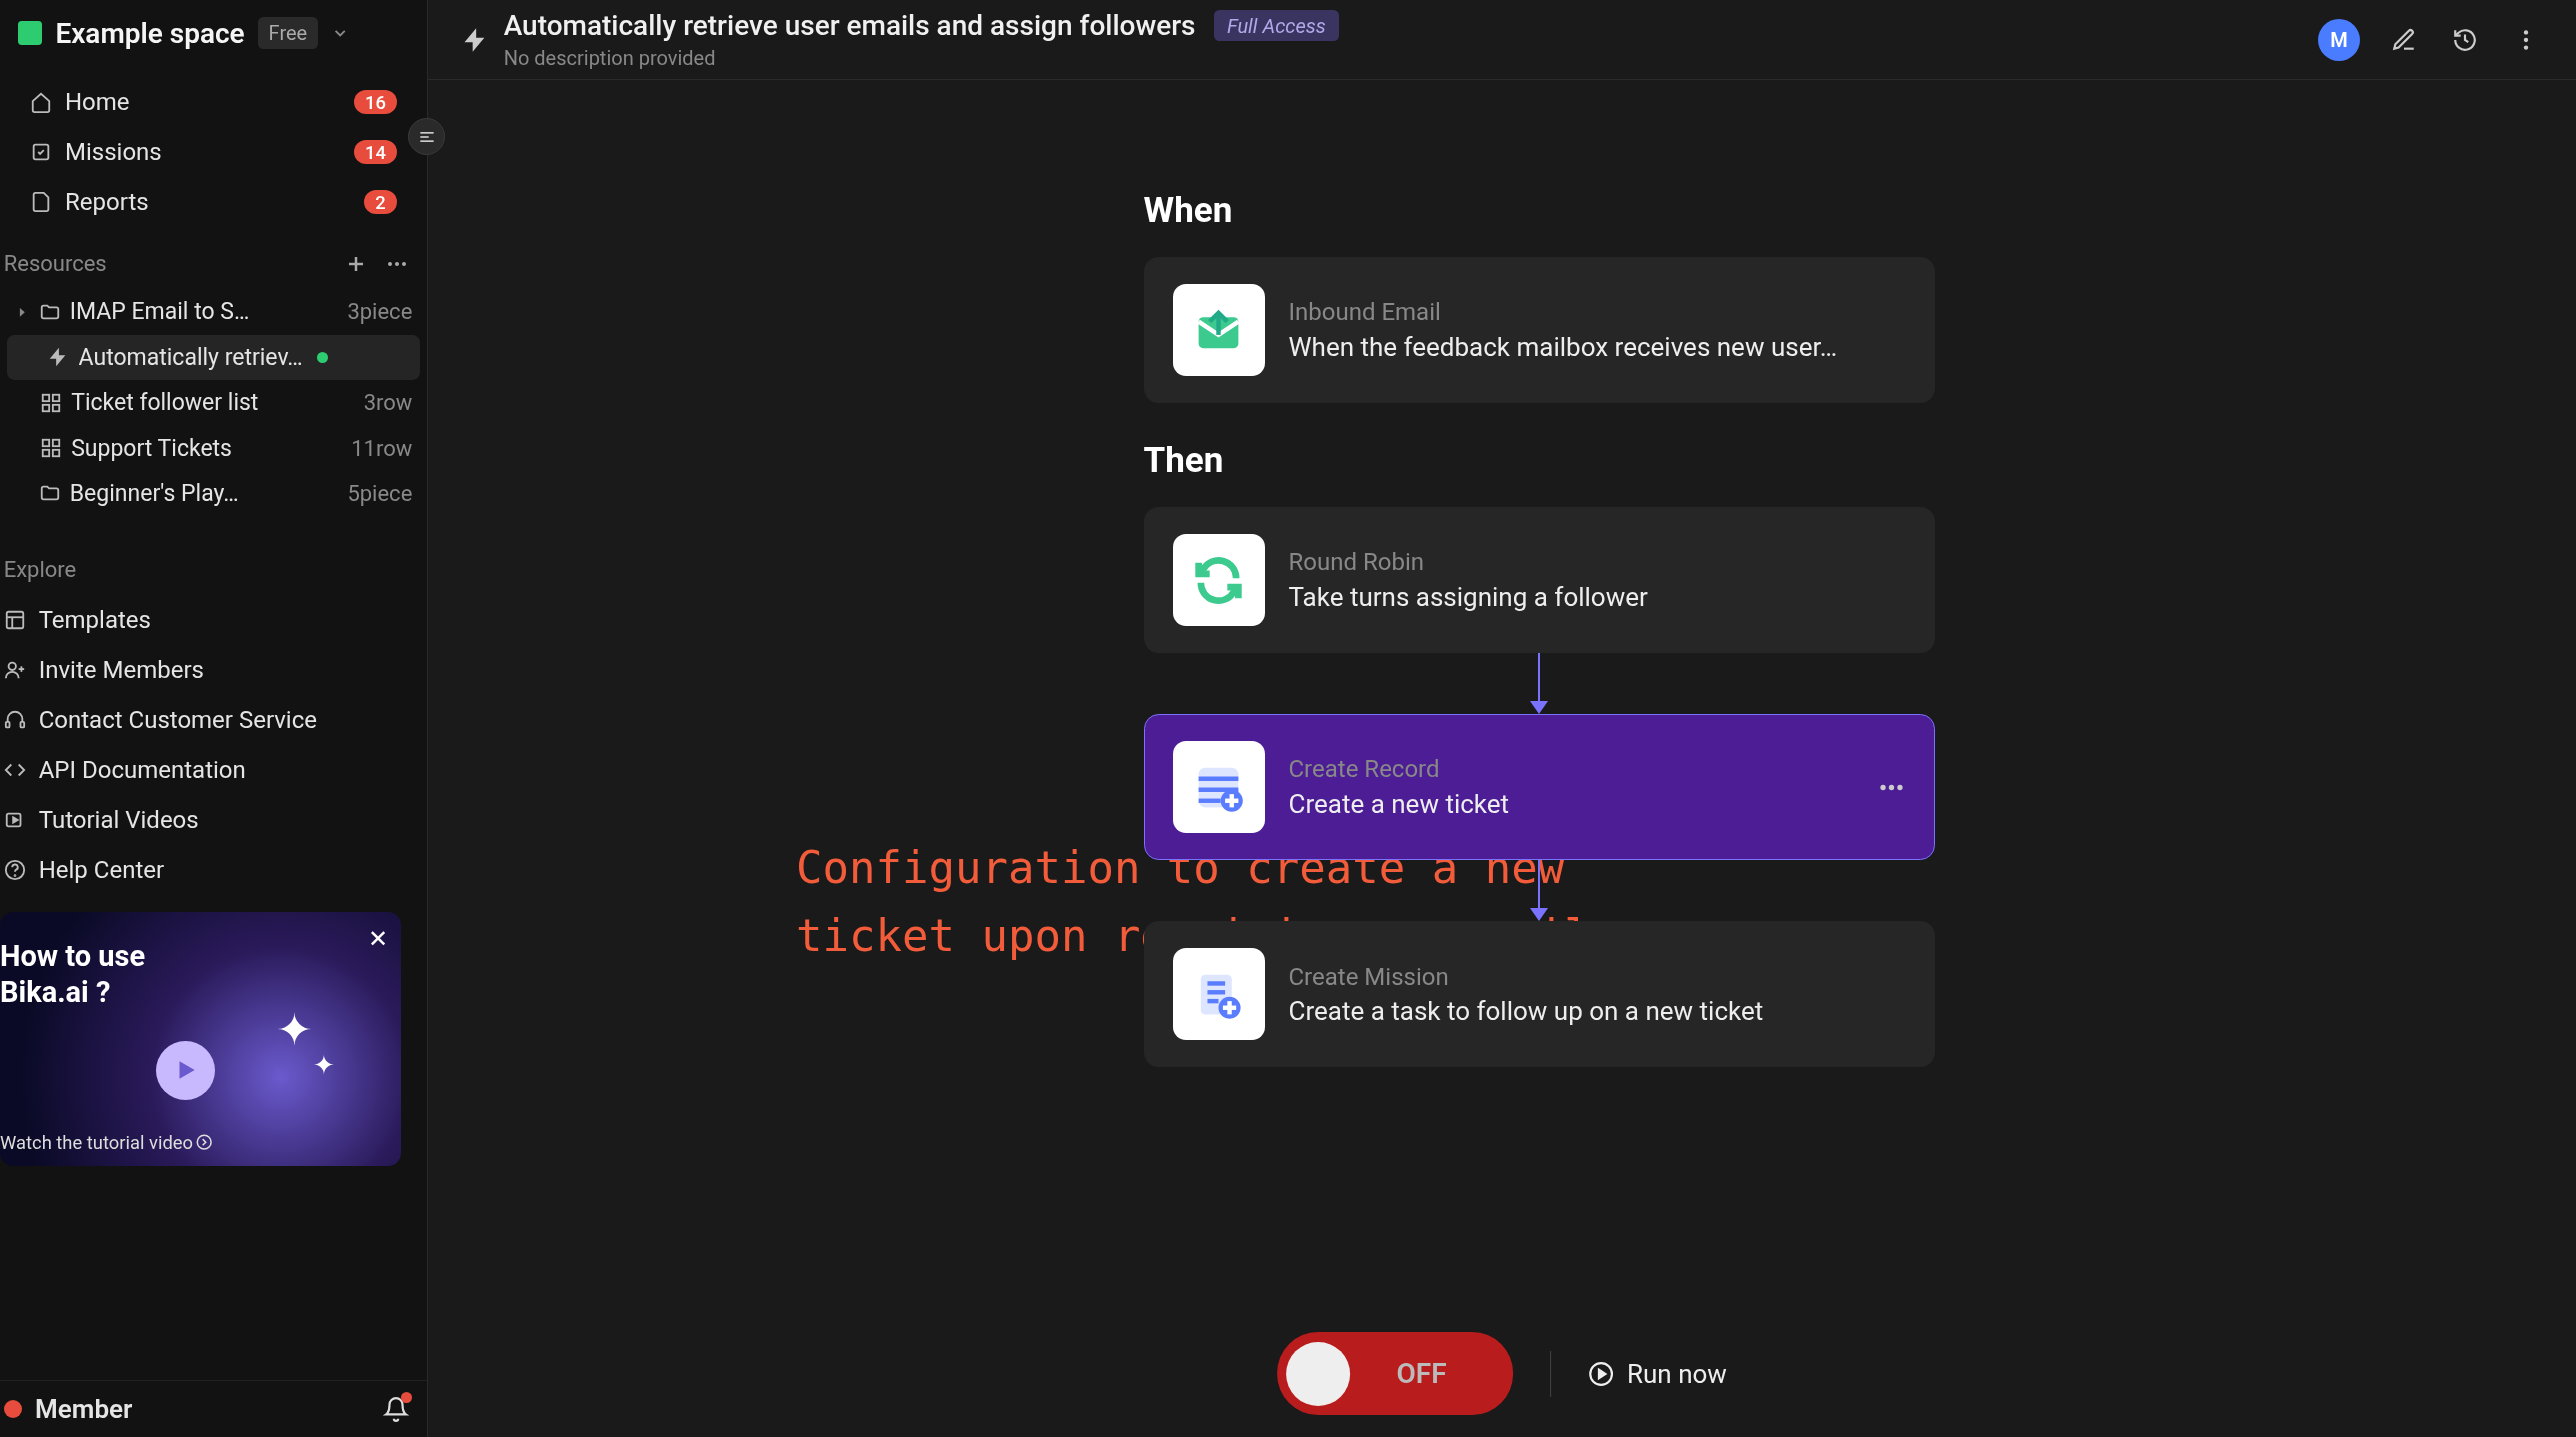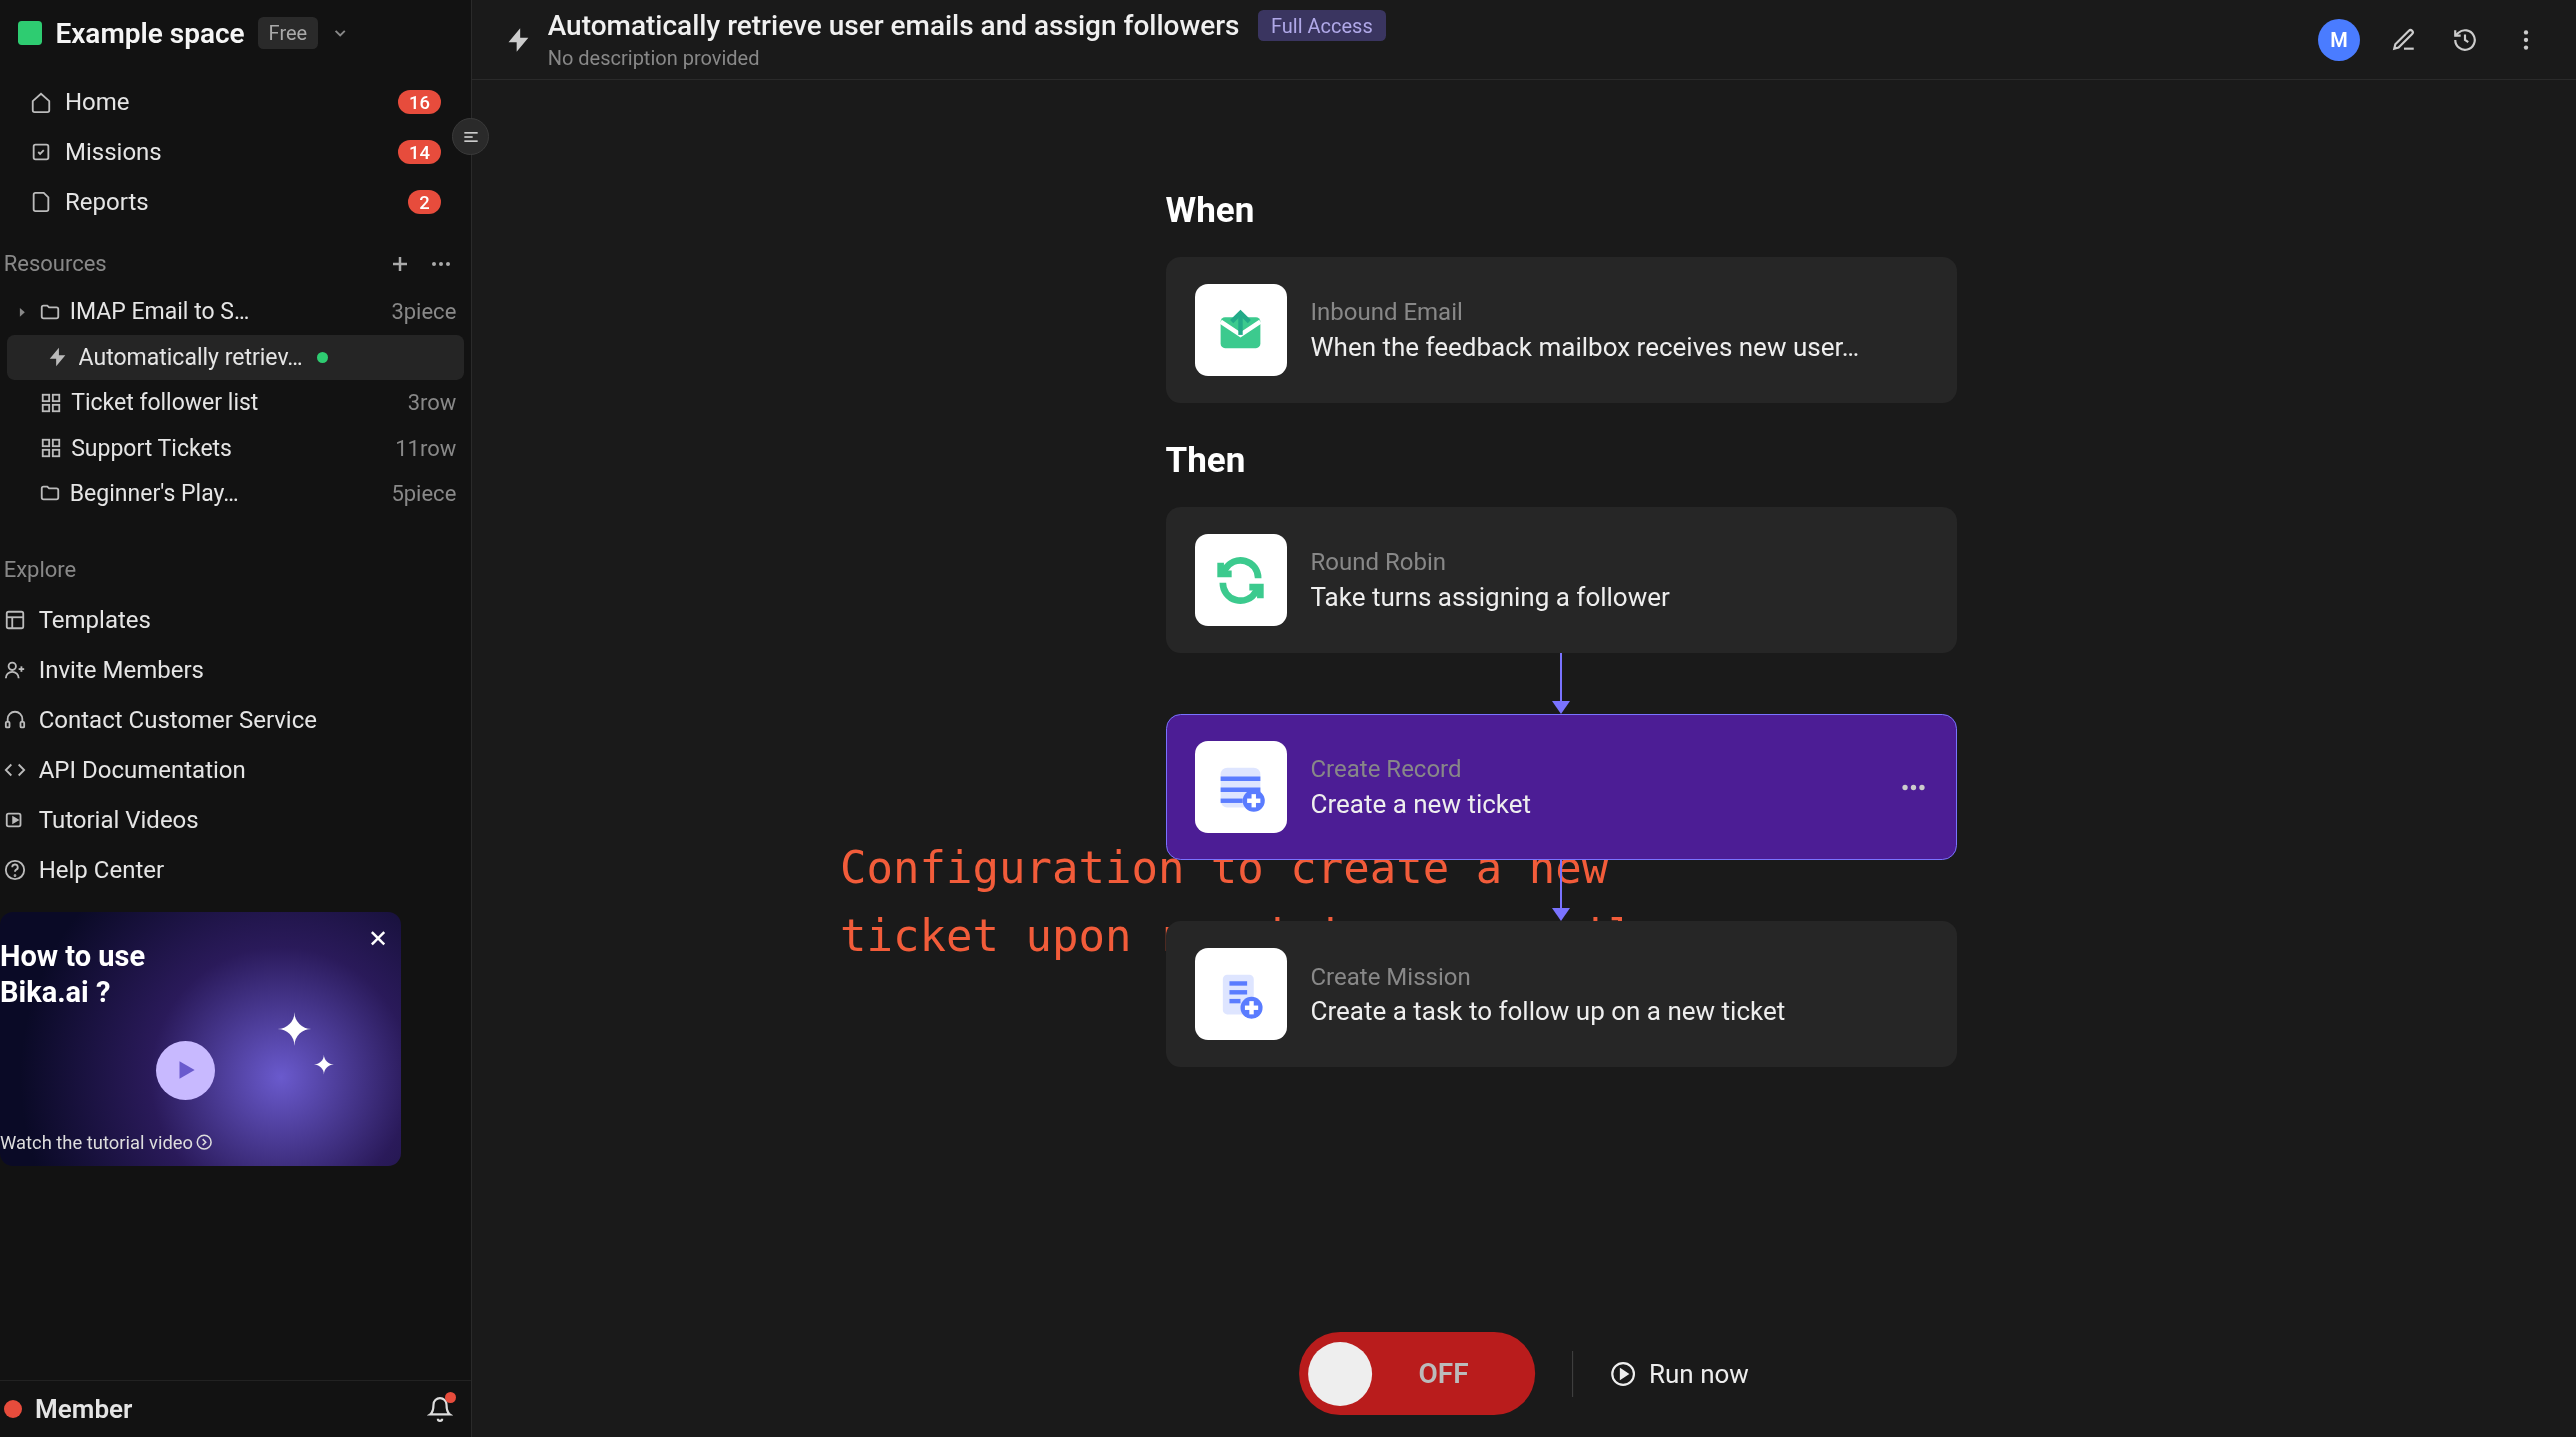--- a/index.html
+++ b/index.html
@@ -6,21 +6,21 @@
     body {
       font-family: -apple-system, BlinkMacSystemFont, "Segoe UI", Roboto, sans-serif;
       background: #1a1a1a;
       color: #e5e5e5;
       width: 2576px;
       height: 1437px;
       display: flex;
       overflow: hidden;
     }
     .sidebar {
-      width: 472px;
+      width: 428px;
       background: #121212;
       border-right: 0.9px solid #2a2a2a;
       display: flex;
       flex-direction: column;
       position: relative;
     }
     .workspace-header {
       display: flex;
       align-items: center;
       padding: 16.6px 18.4px;
@@ -226,20 +226,21 @@
       display: flex;
       flex-direction: column;
       gap: 3.7px;
     }
     .access-badge {
       background: #3a3560;
       color: #b0a8e8;
       font-size: 20px;
       padding: 3.7px 13px;
       border-radius: 5.5px;
+      font-style: italic;
     }
     .topbar-actions {
       margin-left: auto;
       display: flex;
       align-items: center;
       gap: 26px;
     }
     .avatar {
       width: 42px; height: 42px;
       background: #4a7cff;

